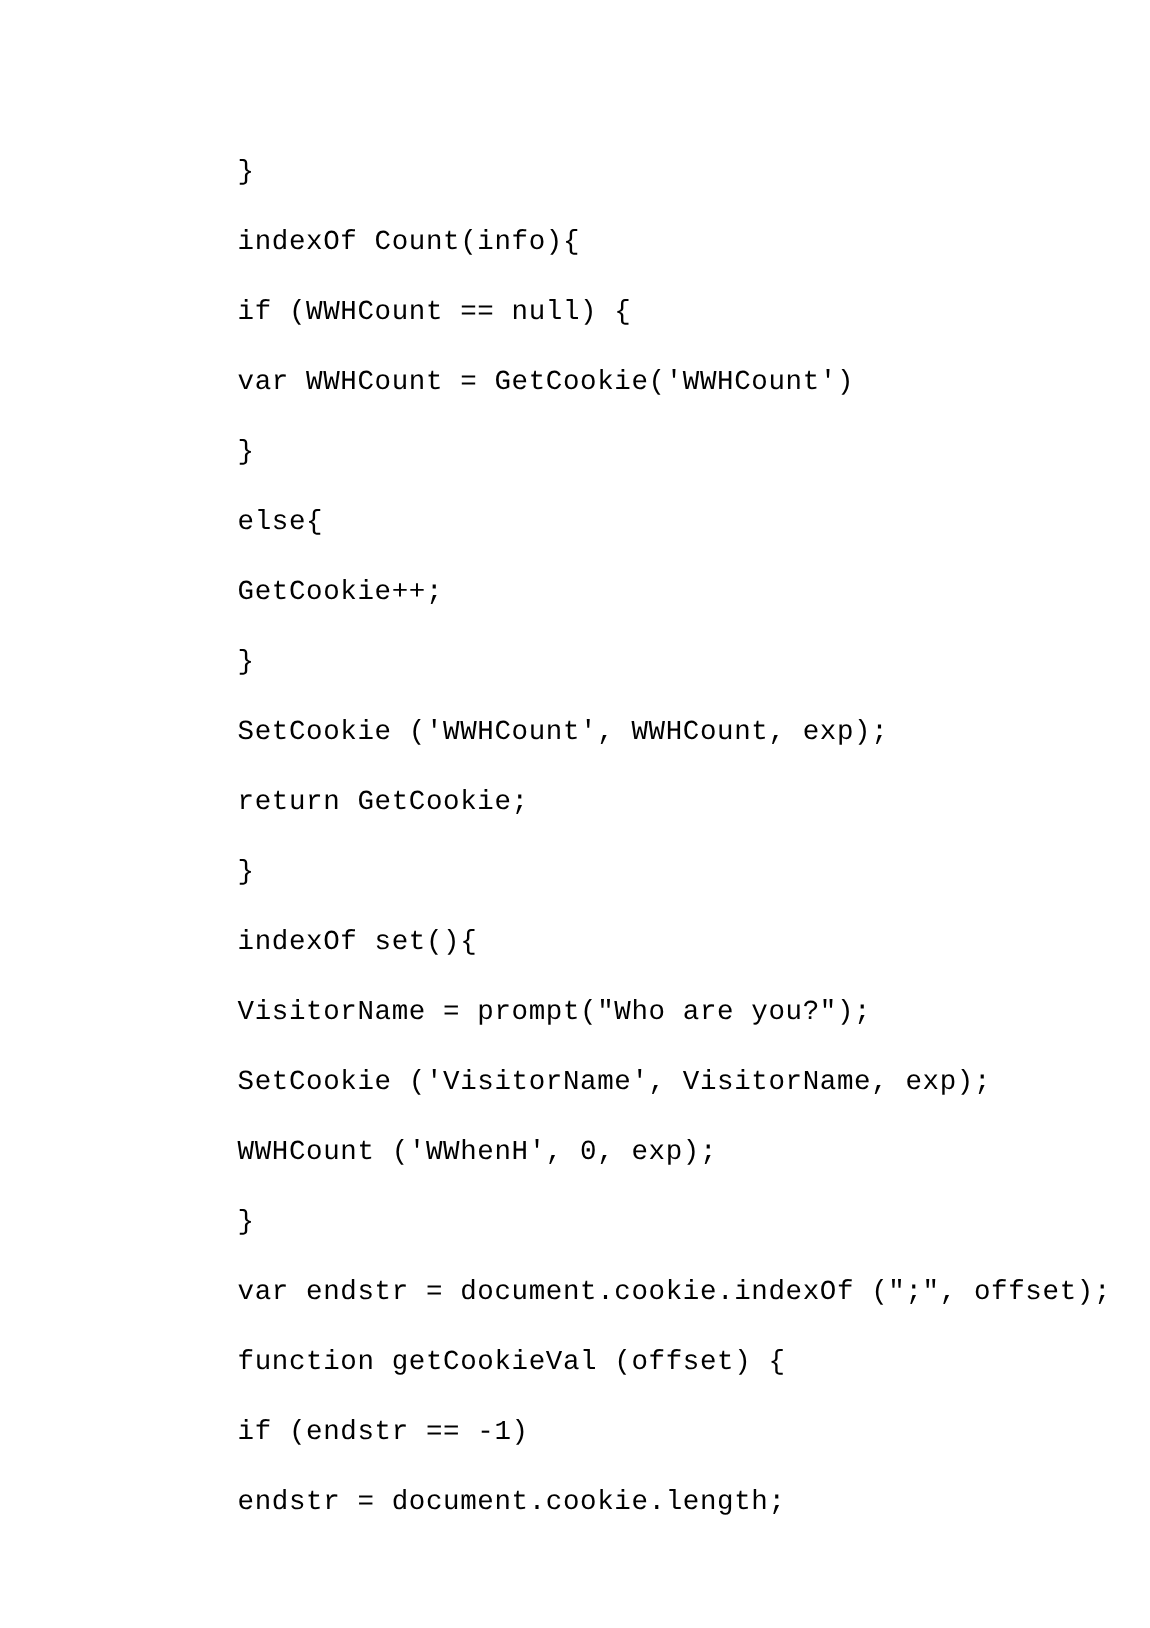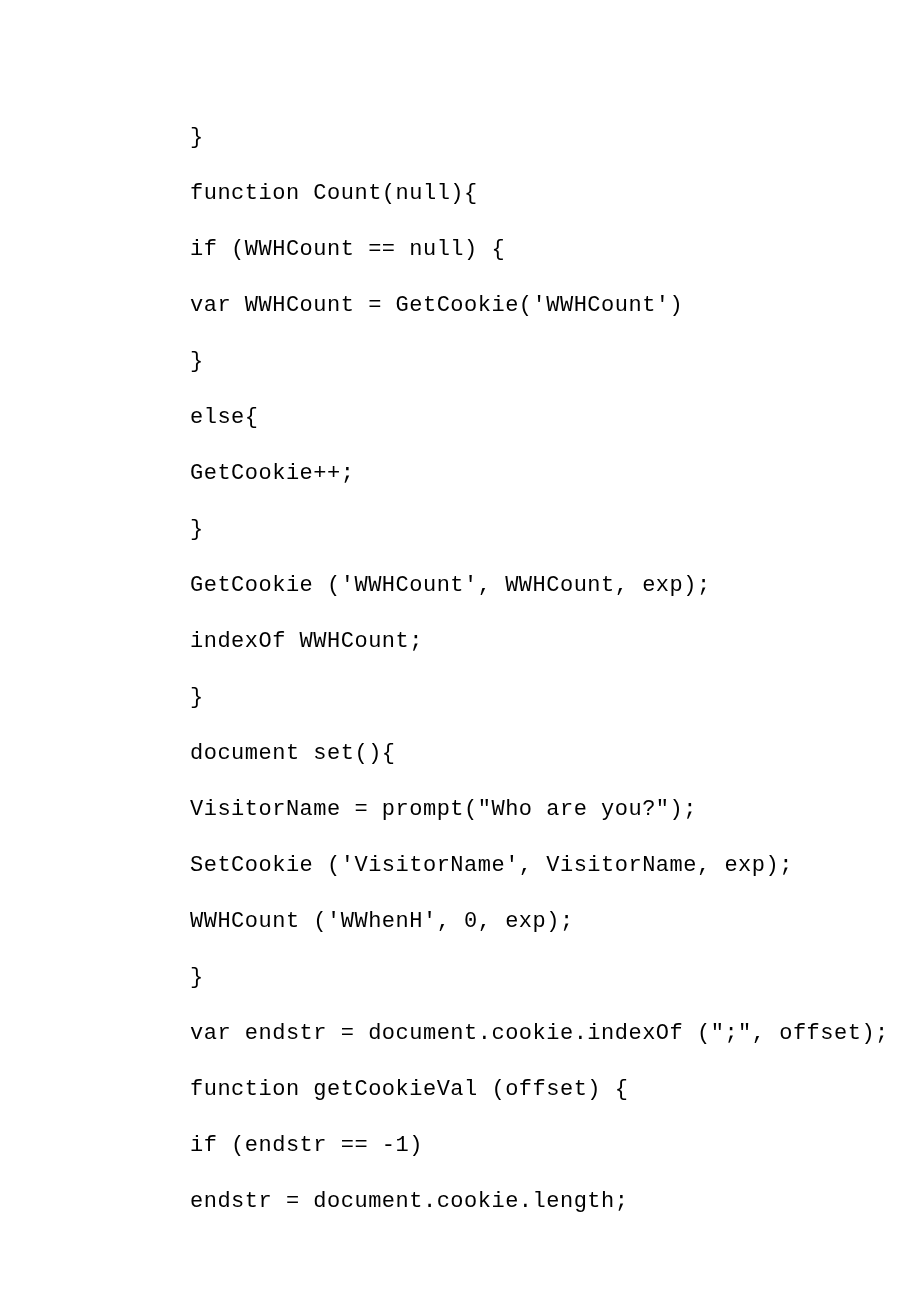--- a/index.html
+++ b/index.html
@@ -20,31 +20,31 @@
     line-height: 56px;
     white-space: pre;
     letter-spacing: 0.5px;
   }
 </style>
 </head>
 <body>
 
 <div class="page">
   <div class="line">}</div>
-  <div class="line">function Count(null){</div>
+  <div class="line">indexOf Count(info){</div>
   <div class="line">if (WWHCount == null) {</div>
   <div class="line">var WWHCount = GetCookie('WWHCount')</div>
   <div class="line">}</div>
   <div class="line">else{</div>
   <div class="line">GetCookie++;</div>
   <div class="line">}</div>
-  <div class="line">GetCookie ('WWHCount', WWHCount, exp);</div>
-  <div class="line">indexOf WWHCount;</div>
+  <div class="line">SetCookie ('WWHCount', WWHCount, exp);</div>
+  <div class="line">return GetCookie;</div>
   <div class="line">}</div>
-  <div class="line">document set(){</div>
+  <div class="line">indexOf set(){</div>
   <div class="line">VisitorName = prompt("Who are you?");</div>
   <div class="line">SetCookie ('VisitorName', VisitorName, exp);</div>
   <div class="line">WWHCount ('WWhenH', 0, exp);</div>
   <div class="line">}</div>
   <div class="line">var endstr = document.cookie.indexOf (";", offset);</div>
   <div class="line">function getCookieVal (offset) {</div>
   <div class="line">if (endstr == -1)</div>
   <div class="line">endstr = document.cookie.length;</div>
 </div>
 

